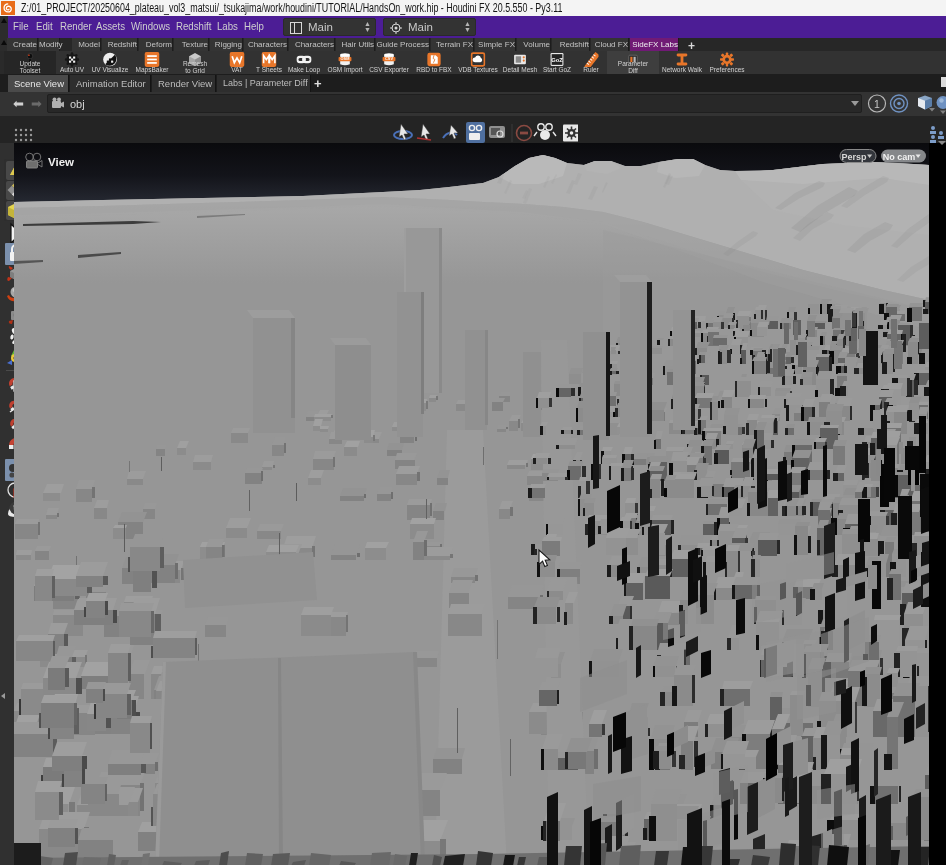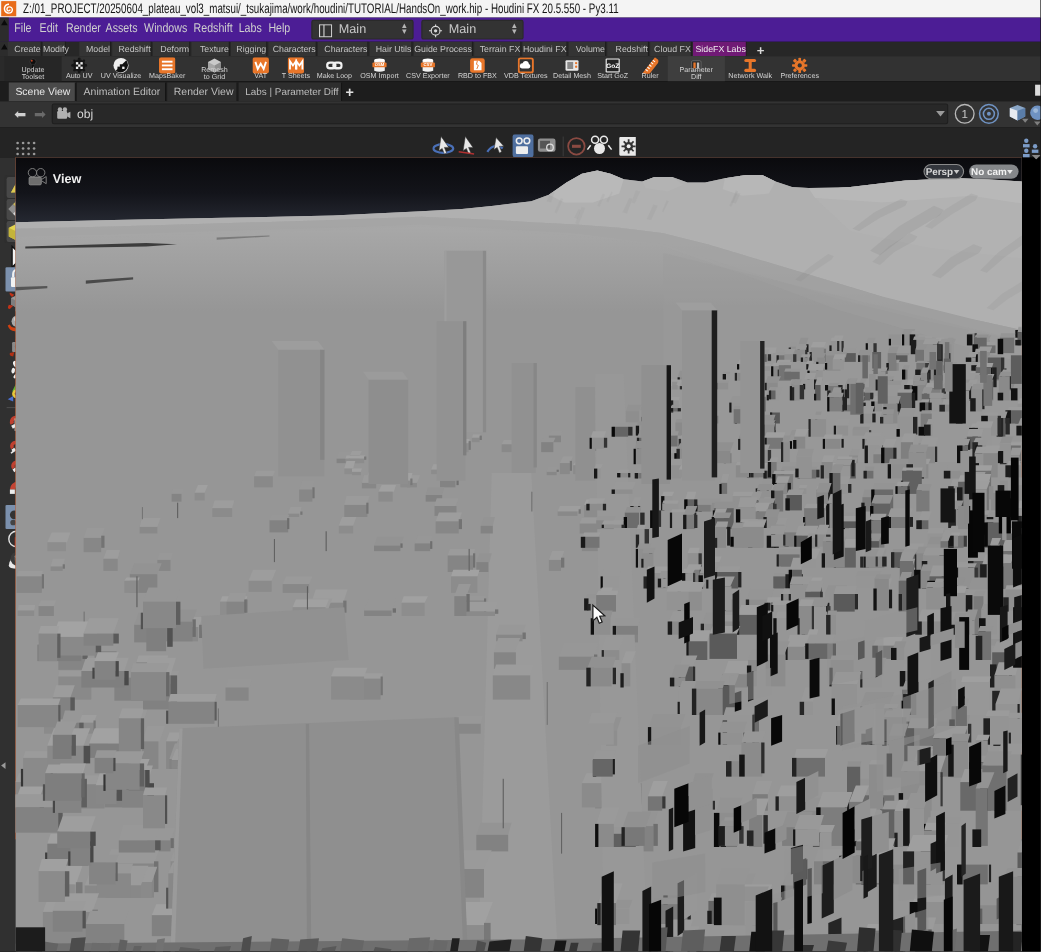--- a/index.html
+++ b/index.html
@@ -98,21 +98,21 @@
       <div class="stab" style="left:72px;width:29px">Model</div>
       <div class="stab" style="left:102px;width:36px">Redshift</div>
       <div class="stab" style="left:139px;width:34px">Deform</div>
       <div class="stab" style="left:174px;width:35px">Texture</div>
       <div class="stab" style="left:210px;width:33px">Rigging</div>
       <div class="stab" style="left:244px;width:44px">Characters</div>
       <div class="stab" style="left:289px;width:46px">Characters</div>
       <div class="stab" style="left:336px;width:39px">Hair Utils</div>
       <div class="stab" style="left:376px;width:54px">Guide Process</div>
       <div class="stab" style="left:431px;width:43px">Terrain FX</div>
-      <div class="stab" style="left:475px;width:41px">Houdini FX</div>
+      <div class="stab" style="left:475px;width:41px">Simple FX</div>
       <div class="stab" style="left:517px;width:34px">Volume</div>
       <div class="stab" style="left:552px;width:38px">Redshift</div>
       <div class="stab" style="left:591px;width:38px">Cloud FX</div>
       <div class="stab sel" style="left:630px;width:49px">SideFX Labs</div>
       <div class="plus" style="left:688px">+</div>
     </div>
 
   <div class="row" id="shelftools">
       <div style="position:absolute;left:0;top:0;width:8px;height:23px;background:#2a2a2a"></div>
       <div class="tool" style="left:4px;width:52px;background:#262626;">

